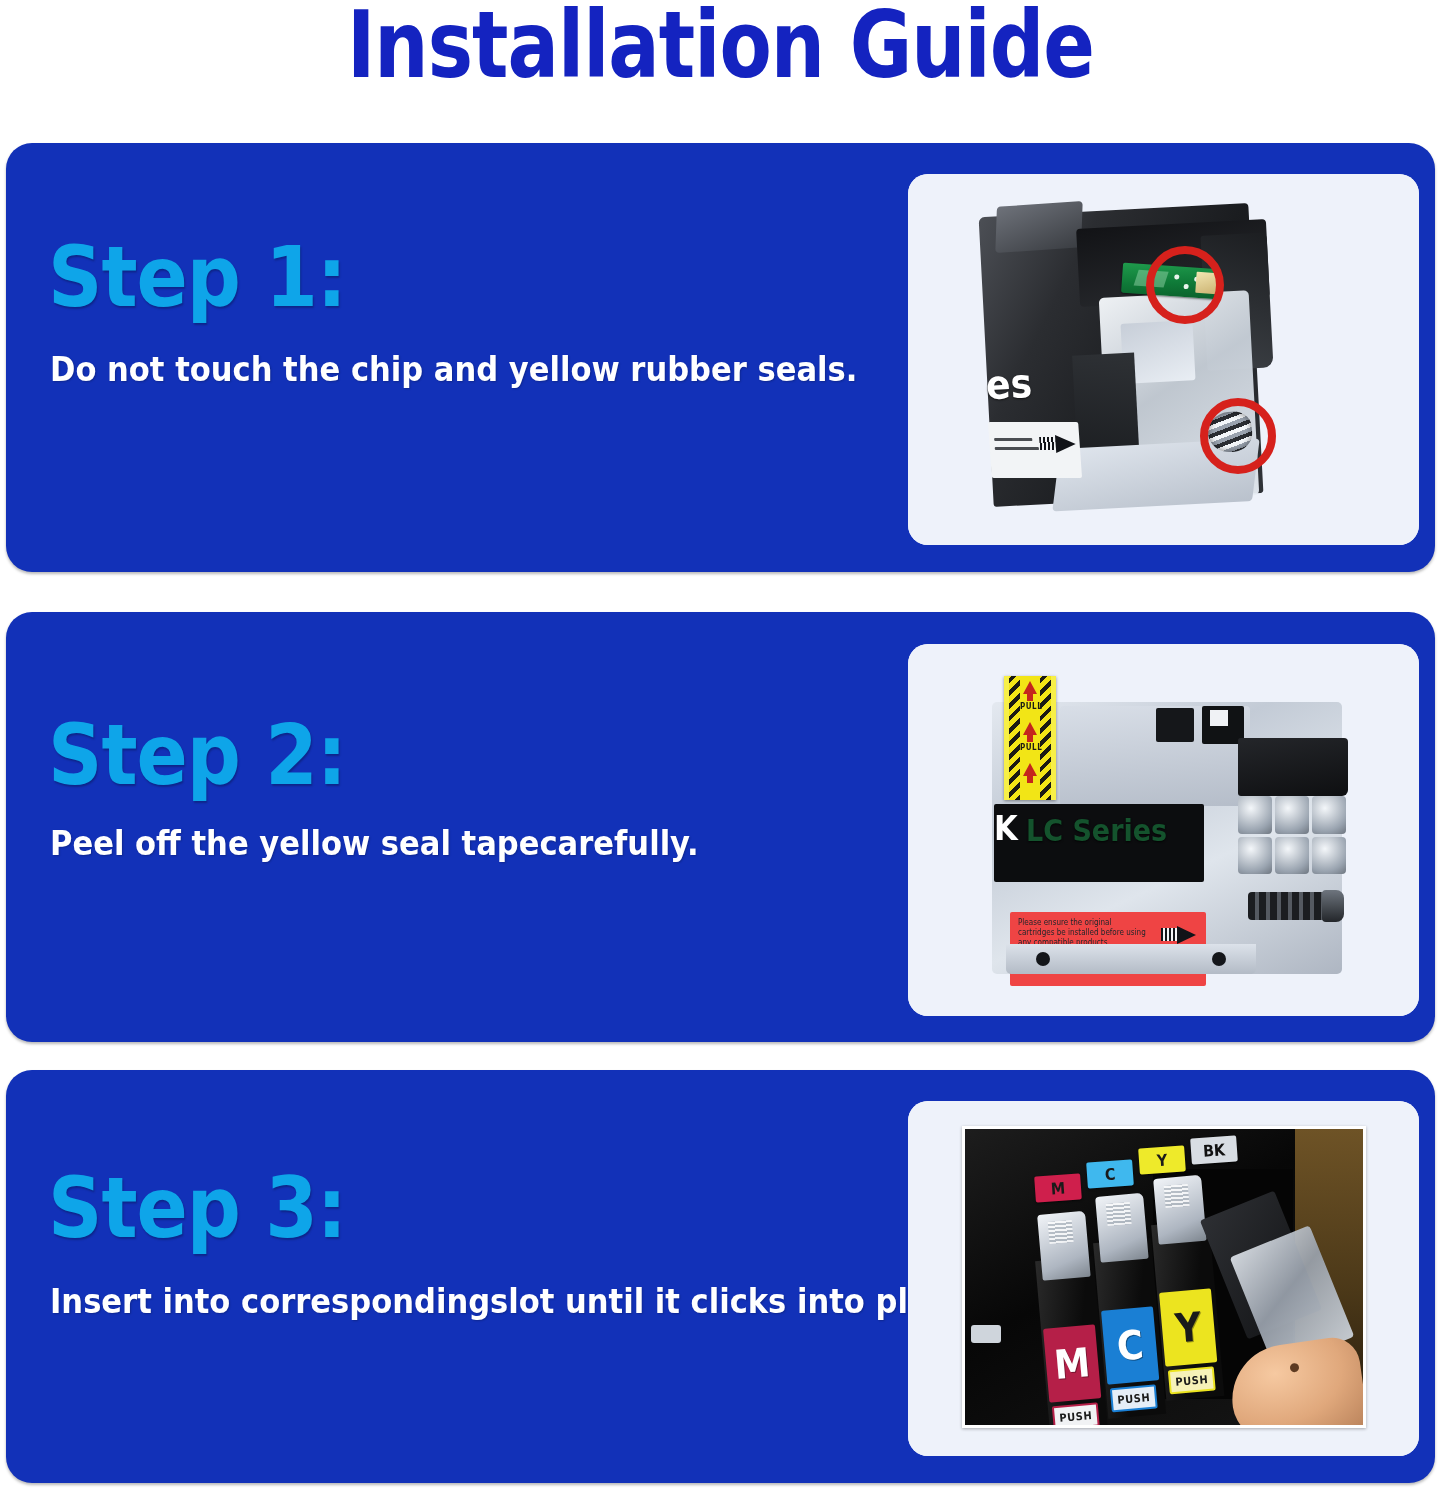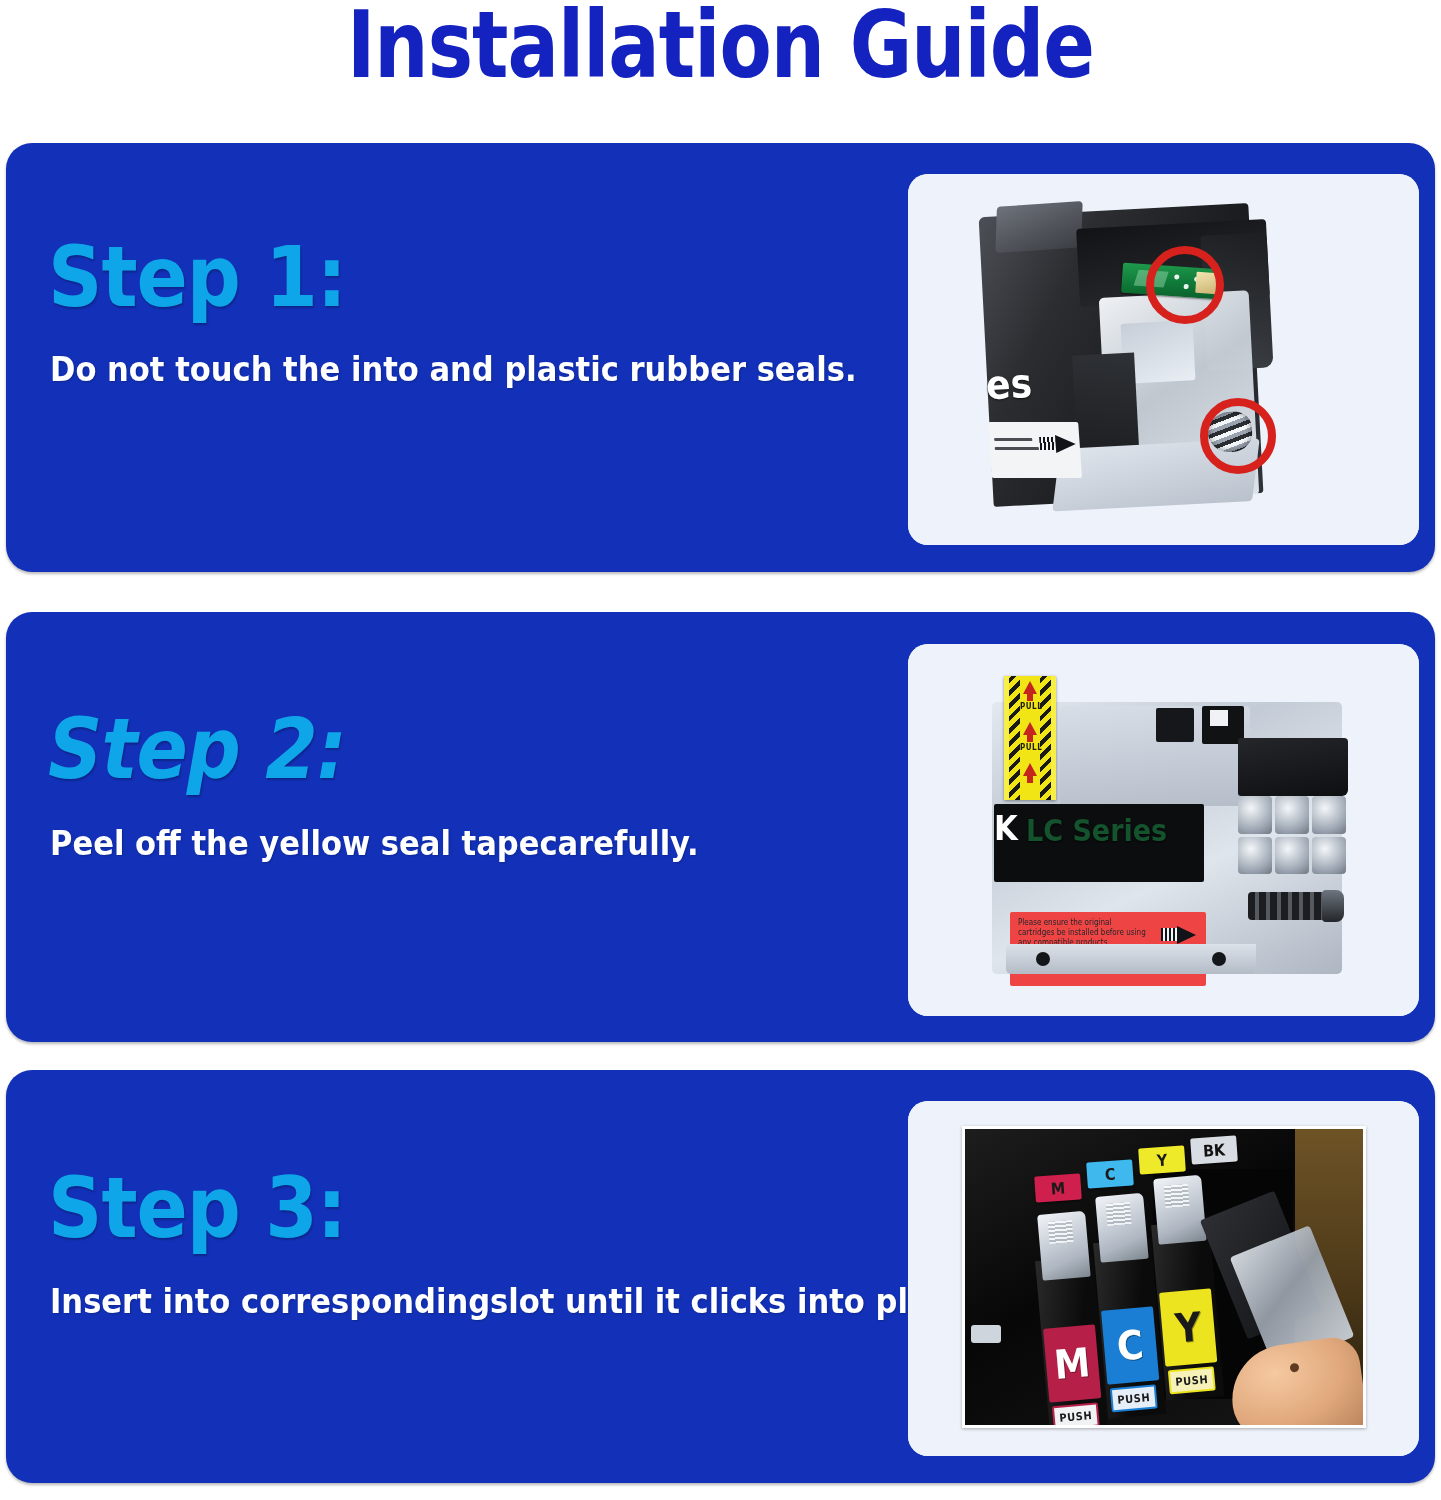--- a/index.html
+++ b/index.html
@@ -52,21 +52,21 @@
     color: #0ea5e9;
     font-family: "DejaVu Sans Condensed", "Liberation Sans Narrow", "Liberation Sans", sans-serif;
     font-weight: 700;
     font-size: 84px;
     line-height: 84px;
     letter-spacing: -1px;
     white-space: nowrap;
     text-shadow: 1px 2px 2px rgba(0,0,0,0.25);
   }
   #panel-1 .step-title { top: 92px; }
-  #panel-2 .step-title { top: 95px; font-style: italic; }
+  #panel-2 .step-title { top: 101px; }
   #panel-3 .step-title { top: 96px; }
 
   .step-desc {
     position: absolute;
     left: 44px;
     color: #ffffff;
     font-family: "DejaVu Sans Condensed", "Liberation Sans Narrow", "Liberation Sans", sans-serif;
     font-weight: 700;
     font-size: 34px;
     line-height: 38px;
@@ -552,21 +552,21 @@
 </style>
 </head>
 <body>
 
 <div class="guide-title">Installation Guide</div>
 
 <div class="panel" id="panel-1">
 
   <div class="step-title">Step 1:</div>
 
-  <div class="step-desc">Do not touch the into and plastic rubber seals.</div>
+  <div class="step-desc">Do not touch the chip and yellow rubber seals.</div>
 
   <div class="img-card">
     <div class="photo" id="photo-1">
 
       <div class="cart-body"></div>
       <div class="cart-top-notch"></div>
       <div class="cart-top-dark"></div>
       <div class="dark-right"></div>
       <div class="clear-body"></div>
       <div class="clear-body2"></div>

